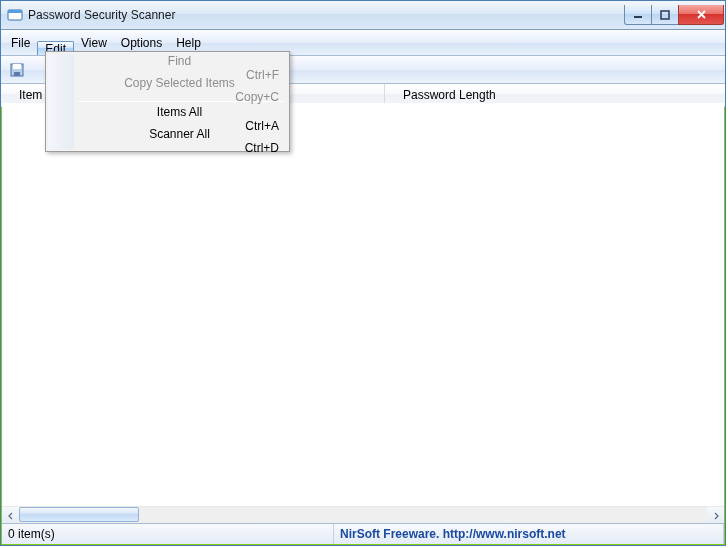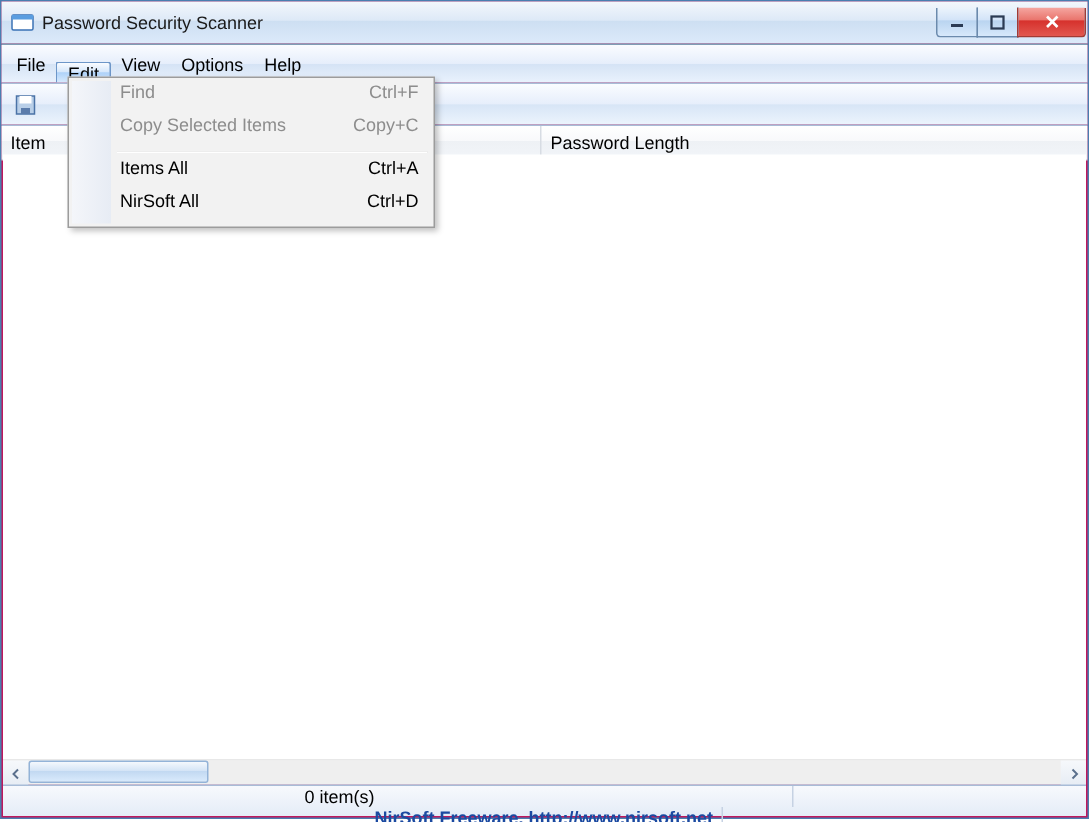--- a/index.html
+++ b/index.html
@@ -1,54 +1,54 @@
 <!DOCTYPE html>
 <html><head>
 <meta charset="utf-8">
 <style>
 * { box-sizing: border-box; margin: 0; padding: 0; font-family: "Segoe UI", Tahoma, sans-serif; font-size: 12px; }
 body { background: #fff; width: 728px; height: 548px; overflow: hidden; }
 
-.window { width: 726px; height: 546px; border: 1px solid #4a7db0; background: #be185d; position: relative; }
+.window { width: 726px; height: 546px; border: 1px solid #4a7db0; background: #84cc16; position: relative; }
 
 .titlebar { height: 29px; background: linear-gradient(#f3f7fc, #dde9f7 45%, #cddff2 46%, #dceafa); display: flex; align-items: center; padding: 0 0 0 6px; border-bottom: 1px solid #7f9db5; }
 .titlebar .app-icon { width: 16px; height: 16px; margin-right: 5px; }
 .titlebar .title-text { color: #1a1a1a; font-size: 12px; flex: 1; }
 .titlebar .win-controls { display: flex; height: 20px; margin-right: 1px; }
 .titlebar .win-btn { width: 28px; height: 20px; border: 1px solid #6b8aad; border-top: none; background: linear-gradient(#ecf4fc, #d2e3f8 45%, #b9d4f0 46%, #d7e8fb); display: flex; align-items: center; justify-content: center; margin-left: -1px; }
 .titlebar .win-btn.min { border-bottom-left-radius: 3px; }
 .titlebar .win-btn.close { width: 46px; background: linear-gradient(#f5a7a1, #e9736b 45%, #d6312c 46%, #e2574f); border-color: #a13a34; border-bottom-right-radius: 3px; }
 .titlebar .win-btn svg { display:block; }
 
 .menubar { height: 26px; background: linear-gradient(#fafcff, #e6eefb 50%, #d5e3f5 51%, #e9f2fd); border-bottom: 1px solid #a8bcd7; display: flex; align-items: stretch; padding-left: 3px; }
 .menubar .menu-item { padding: 0 7px; display: flex; align-items: center; color: #000; cursor: default; }
 .menubar .menu-item.active { background: linear-gradient(#fafcff,#d4e6fb 48%,#aed2f9 49%,#d8eafd); border: 1px solid #6d96c8; border-bottom: none; border-radius: 2px 2px 0 0; margin-top:11px;text-align:right; }
 
 .toolbar { height: 28px; background: linear-gradient(#fafcff, #e6eefb 50%, #d7e5f6 51%, #ecf4fd); border-bottom: 1px solid #a8bcd7; display:flex; align-items:center; padding-left:4px; }
 .toolbar .tbtn { width:24px; height:22px; display:flex; align-items:center; justify-content:center; }
 
 .header-row { height: 23px; background: linear-gradient(#fff,#f8f9fb 45%,#eef1f5 46%,#f2f5f9); border-bottom: 1px solid #d7dce3; display:flex; }
-.header-row .col { border-right: 1px solid #d7dce3; display:flex; align-items:center; padding-left:6px; color:#000; }
+.header-row .col { border-right: 1px solid #d7dce3; display:flex; align-items:center; padding-left:6px; color:#000;margin-left:12px; }
 
 .content-area { position: absolute; left:1px; right:1px; top: 102px; bottom: 39px; background:#fff; }
 
 .scrollbar-h { position:absolute; left:1px; right:1px; bottom: 22px; height:17px; background:#f0f0f0; border-top:1px solid #e8e8e8; display:flex; }
 .scrollbar-h .arrow { width:17px; height:17px; background: linear-gradient(#f6f8fb,#e6ecf4); display:flex; align-items:center; justify-content:center; }
 .scrollbar-h .track { flex:1; position:relative; background:#efefef; }
 .scrollbar-h .thumb { position:absolute; left:0; top:0; height:15px; width:120px; background: linear-gradient(#f4f8fd,#d4e4f6 45%,#c1d8f1 46%,#d9eafc); border:1px solid #93b3d8; border-radius:2px; }
 
-.statusbar { position:absolute; left:1px; right:1px; bottom:1px; height:21px; background: linear-gradient(#f7f9fd,#e4ecf7); border-top:1px solid #a8bcd7; display:flex; align-items:center;flex-direction:column; }
+.statusbar { position:absolute; left:1px; right:1px; bottom:1px; height:21px; background: linear-gradient(#f7f9fd,#e4ecf7); border-top:1px solid #a8bcd7; display:flex; align-items:center; }
 .statusbar .cell { padding: 0 6px; border-right:1px solid #c6d2e3; height:100%; display:flex; align-items:center; }
 .statusbar .left { width: 332px; }
 .statusbar .center { flex:1; color:#1b4aa1; font-weight:bold; justify-content:flex-start; }
 
 .dropdown { position:absolute; left:44px; top:50px; width:245px; background:#f2f2f2; border:1px solid #9c9c9c; box-shadow: 2px 2px 4px rgba(0,0,0,0.25); padding:2px; z-index:10; }
 .dropdown .gutter { position:absolute; left:2px; top:2px; bottom:2px; width:26px; background:linear-gradient(90deg,#f4f6fa,#e7ecf4); }
 .dropdown .sep { height:1px; background:#c4c4c4; margin:3px 2px 3px 30px; border-bottom:1px solid #fff; }
-.dropdown .ditem { position:relative; height:22px; display:flex; padding-left:32px; padding-right:8px; }
+.dropdown .ditem { position:relative; height:22px; display:flex; align-items:center; padding-left:32px; padding-right:8px;flex-direction:column; }
 .dropdown .ditem.disabled { color:#8d8d8d; }
 .dropdown .ditem .shortcut { margin-left:auto; }
 </style>
 </head>
 <body>
 
 <div class="window">
 
   <div class="titlebar">
     <span class="app-icon">
@@ -112,21 +112,21 @@
     <div class="ditem disabled">
       <span>Copy Selected Items</span>
       <span class="shortcut">Copy+C</span>
     </div>
     <div class="sep"></div>
     <div class="ditem">
       <span>Items All</span>
       <span class="shortcut">Ctrl+A</span>
     </div>
     <div class="ditem">
-      <span>NirSoft All</span>
+      <span>Scanner All</span>
       <span class="shortcut">Ctrl+D</span>
     </div>
   </div>
 
   <div class="scrollbar-h">
     <div class="arrow">
         <svg width="8" height="8">
           <path d="M5 1 L2 4 L5 7" fill="none" stroke="#5a6f8c" stroke-width="1.3"></path>
         </svg>
       </div>

